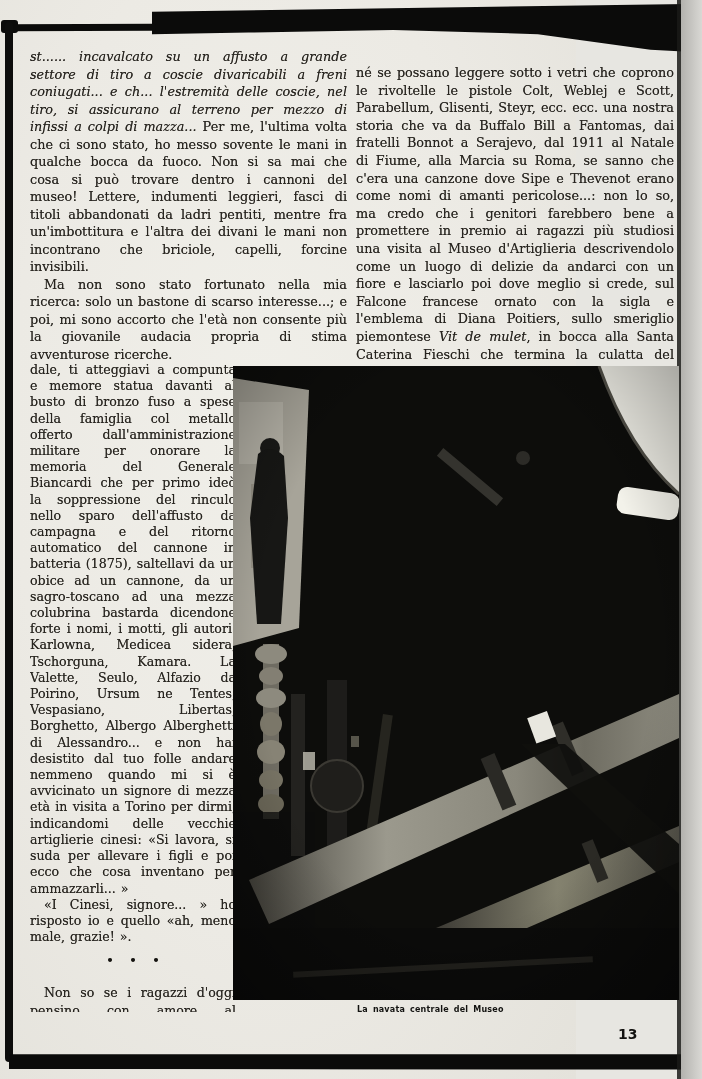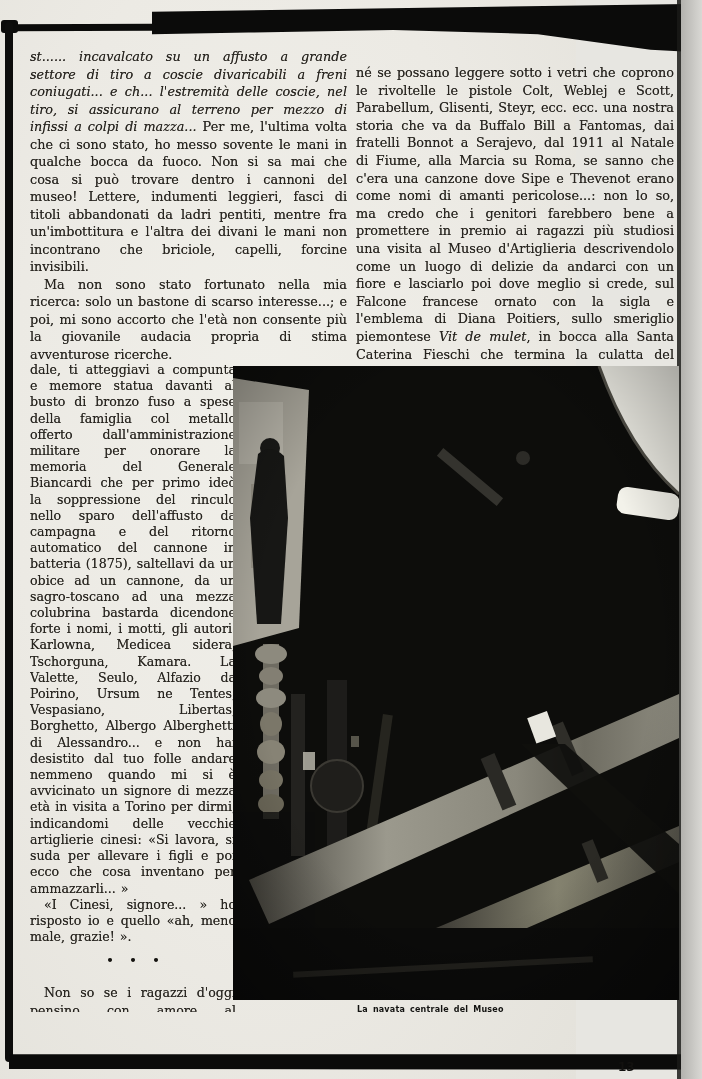--- a/index.html
+++ b/index.html
@@ -80,21 +80,21 @@
   }
   .photo-caption{
     position:absolute;left:357px;top:1005px;
     font-family:"DejaVu Sans",sans-serif;font-weight:bold;
     font-size:8px;letter-spacing:.2px;word-spacing:2px;color:#131311;
     filter:blur(.35px);
   }
   .page-number{
     position:absolute;left:618px;top:1026px;
     font-family:"DejaVu Sans",sans-serif;font-weight:bold;
-    font-size:12px;color:#12110f;margin-top:34px;
+    font-size:14px;color:#12110f;
   }
 </style>
 </head>
 <body>
 
 <div class="page">
 
   <div class="scan-top-band"></div>
   <div class="scan-top-line"></div>
   <div class="scan-left-blob"></div>

